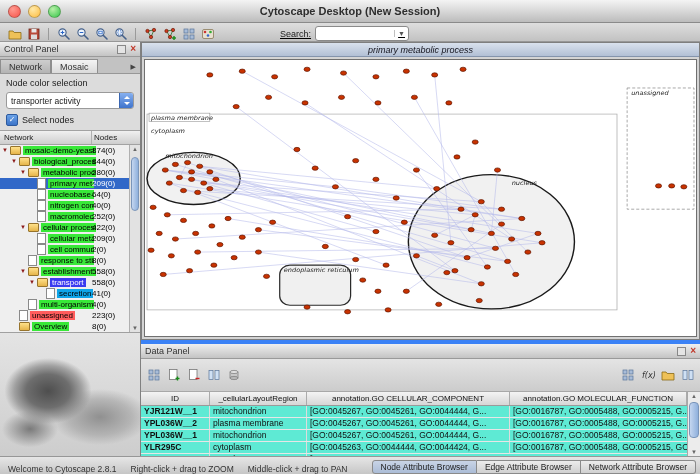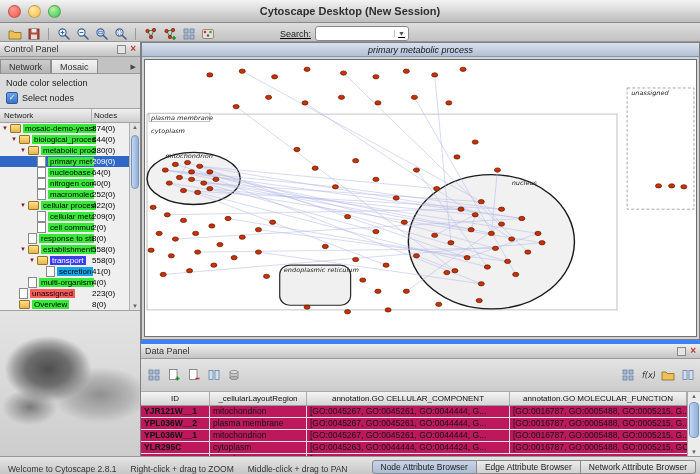--- a/index.html
+++ b/index.html
@@ -70,21 +70,21 @@
   .network-frame{flex:1;display:flex;flex-direction:column;border:1px solid #7e7e7e;min-height:0;font-style:italic;}
   .frame-title{height:13px;flex:none;display:flex;align-items:center;justify-content:center;background:linear-gradient(#d9e1ed,#b2c0d5);border-bottom:1px solid #8494ac;font-size:9px;color:#14141e;}
   .canvas-wrap{flex:1;min-height:0;background:#d4d4d4;padding:2px;}
   .canvas-wrap svg{width:100%;height:100%;display:block;background:#fff;border:1px solid #707070;box-sizing:border-box;}
   svg text{font-family:"DejaVu Sans",sans-serif;}
   
   .data-panel{height:112px;flex:none;border-top:4px solid #3b82f6;display:flex;flex-direction:column;background:#dcdcdc;}
   .dp-toolbar{height:18px;flex:none;display:flex;align-items:center;background:linear-gradient(#e4e4e4,#cccccc);border-bottom:1px solid #a8a8a8;padding:7px 4px;}
   .dp-left,.dp-right{display:flex;align-items:center;gap:3px;}
   .dp-right{margin-left:auto;}
-  .dp-table-wrap{flex:1;display:flex;min-height:0;background:#be185d;}
+  .dp-table-wrap{flex:1;display:flex;min-height:0;background:#5eead4;}
   .dp-table{flex:1;overflow:hidden;}
   .dp-row{display:flex;height:11px;line-height:11px;border-bottom:1px solid #e6e6e6;}
   .dp-row.dp-header{height:13px;line-height:13px;background:linear-gradient(#f4f4f4,#d6d6d6);border-bottom:1px solid #9a9a9a;}
   .dp-cell{overflow:hidden;white-space:nowrap;border-right:1px solid #dcdcdc;padding:0 3px;font-size:8.5px;color:#111;}
   .dp-header .dp-cell{text-align:center;font-size:8px;border-right:1px solid #ababab;font-weight:normal;}
   .dp-c0{width:62px;flex:none;font-weight:bold;}
   .dp-c1{width:90px;flex:none;}
   .dp-c2{width:196px;flex:none;}
   .dp-c3{flex:1;border-right:none;}
   .dp-scrollbar{width:12px;flex:none;border-left:1px solid #a8a8a8;background:#ececec;position:relative;font-size:6px;color:#666;text-align:center;}
@@ -216,20 +216,24 @@
           <span class="float-icon"></span>
           <span class="close-icon">×</span>
         </span>
       </div>
       <div class="cp-tabs" id="cp-tabs">
           <span class="cp-tab">Network</span>
           <span class="cp-tab selected">Mosaic</span>
           <span class="cp-tab-arrow">▶</span>
         </div>
       <div class="ncs-label">Node color selection</div>
+      <div class="combo">
+        <span class="combo-value">transporter activity</span>
+        <span class="combo-btn"></span>
+      </div>
       <div class="cb-row">
         <span class="checkbox">✓</span>
         <span>Select nodes</span>
       </div>
       <div class="tree-header">
         <span class="th-net">Network</span>
         <span class="th-nodes">Nodes</span>
       </div>
       <div class="tree-area">
         <div class="tree-rows" id="tree-body">

